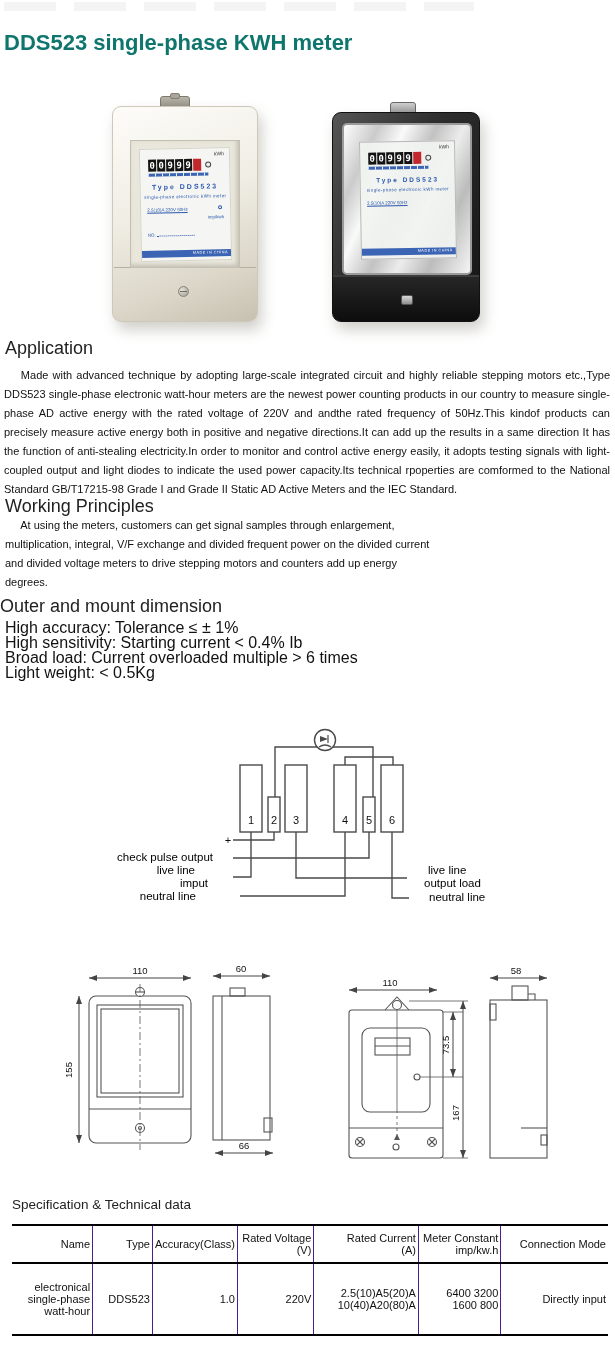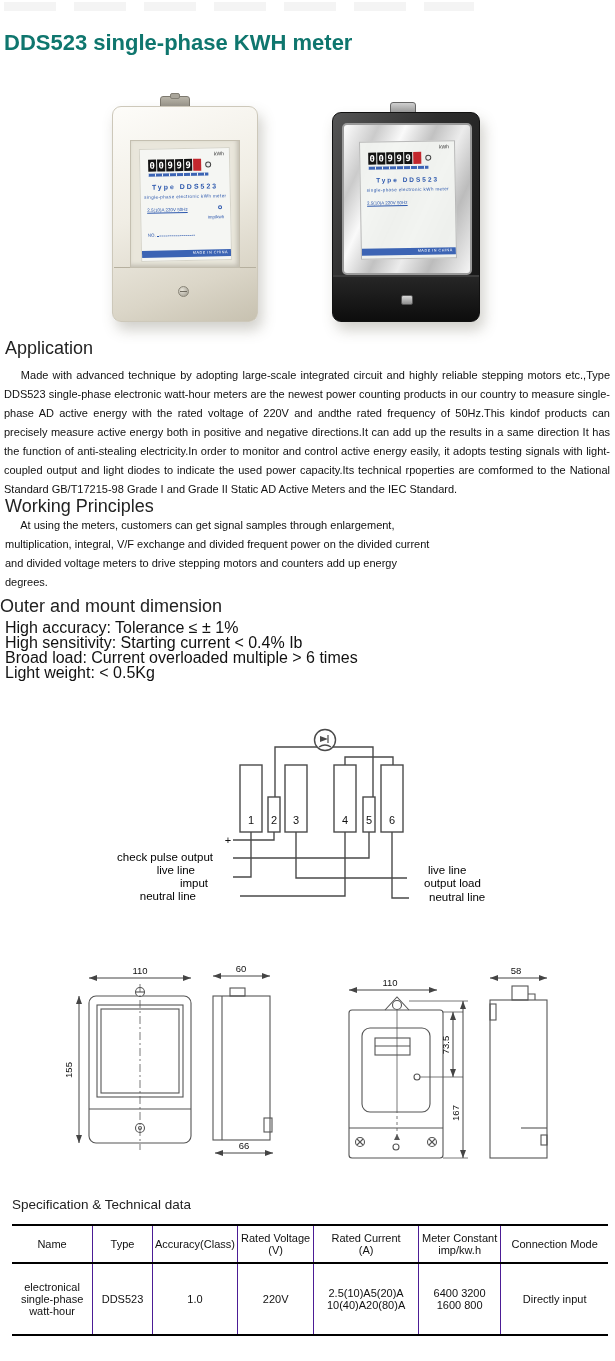--- a/index.html
+++ b/index.html
@@ -75,21 +75,21 @@
 
   
   svg text { font-family:"Liberation Sans", sans-serif; }
   .wiring-svg { top:695px; left:110px; }
   .dims-svg { top:950px; left:55px; }
 
   
   .spec-table { position:absolute; top:1224px; left:12px; width:596px; border-collapse:collapse;
     border-top:2px solid #000; border-bottom:2px solid #000; font-size:11px; color:#111; }
   .spec-table thead tr { border-bottom:2px solid #000; }
-  .spec-table th, .spec-table td { font-weight:normal; text-align:center; vertical-align:middle;
+  .spec-table th, .spec-table td { font-weight:normal; text-align:right; vertical-align:middle;
     white-space:pre-line; padding:2px; }
   .spec-table th { height:38px; }
   .spec-table td { height:72px; }
   .spec-table th + th, .spec-table td + td { border-left:1px solid #4c1d95; }
 </style>
 </head>
 <body>
 
 <div id="page">
 

